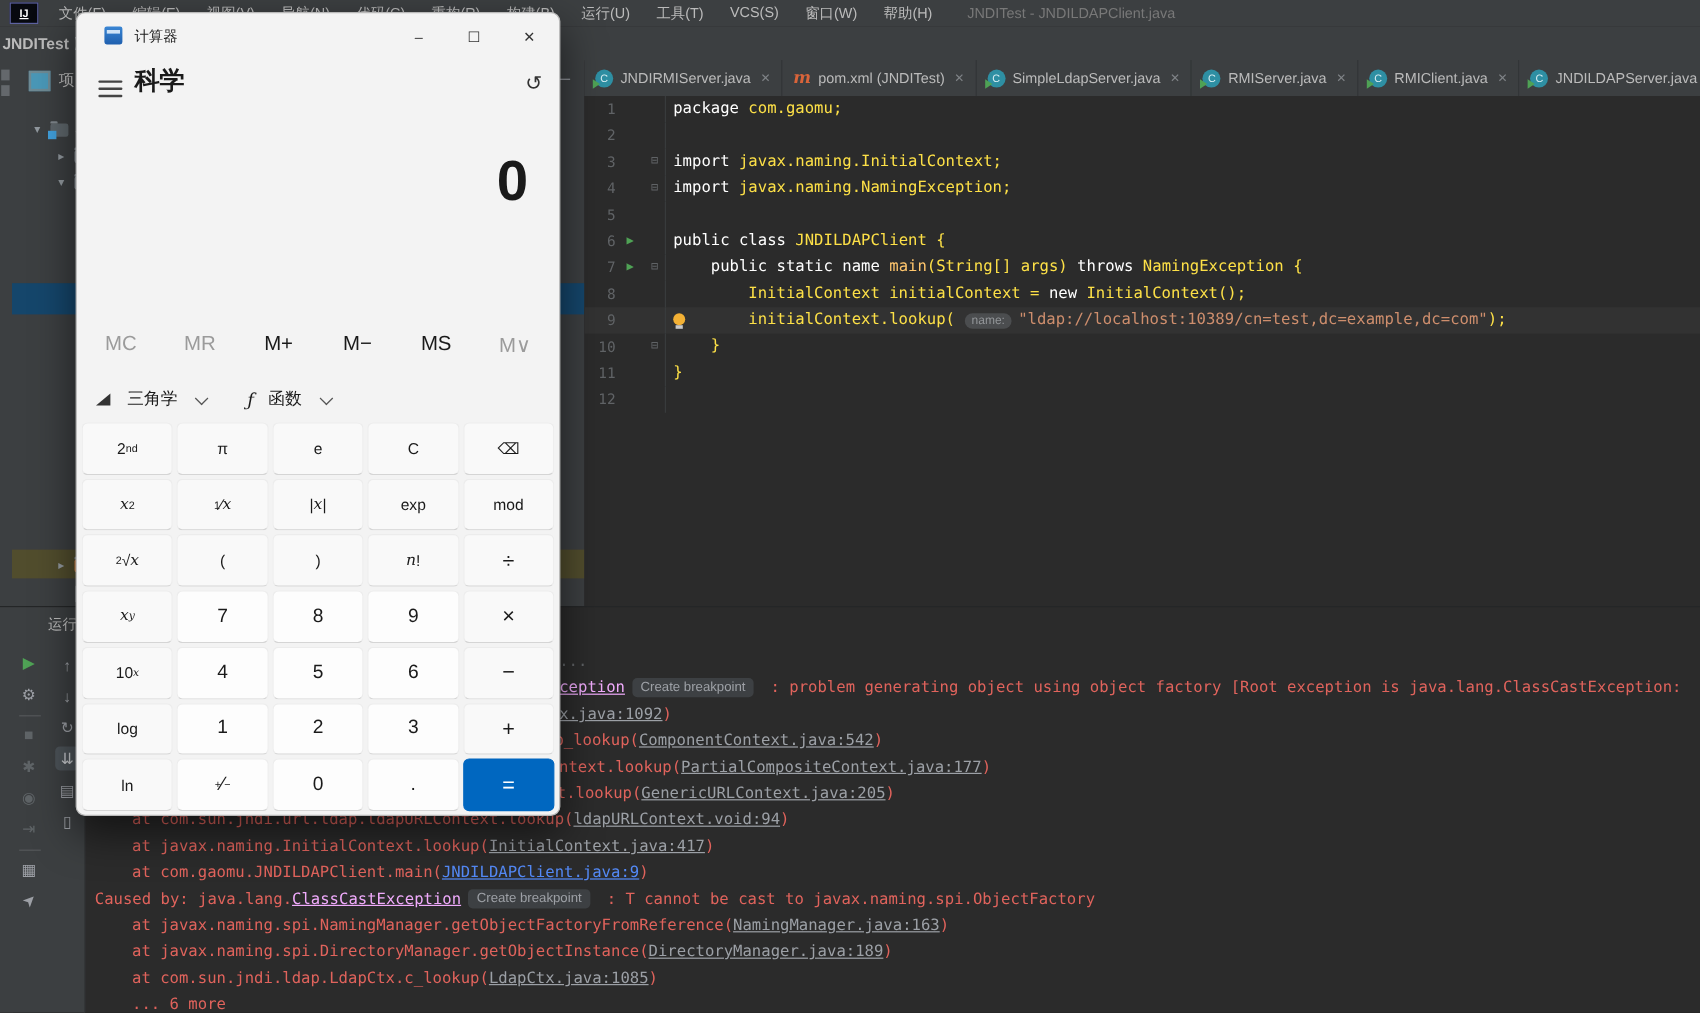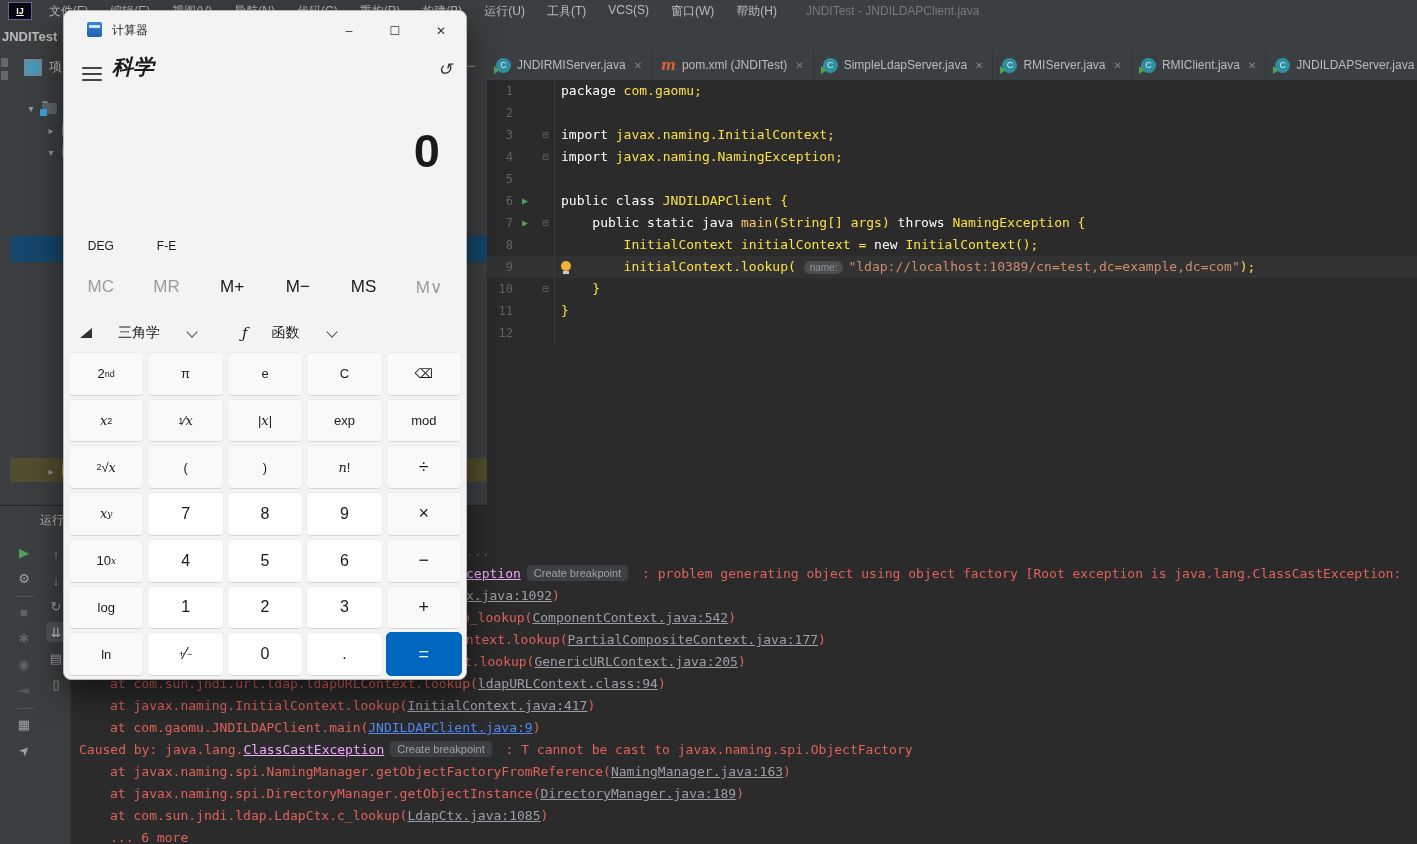--- a/index.html
+++ b/index.html
@@ -83,34 +83,34 @@
   .calc{position:absolute;left:63px;top:10px;width:402px;height:668px;background:#F3F3F3;
         border:1px solid #b9b9b9;border-radius:8px;box-shadow:0 14px 34px rgba(0,0,0,.55);
         color:#1A1A1A;z-index:10;}
   .calc-titlebar{position:absolute;left:0;top:0;right:0;height:38px;}
   .calc-appicon{position:absolute;left:23px;top:11px;width:15px;height:15px;border-radius:2px;
         background:linear-gradient(#3a86d4,#1f5fae);}
   .calc-appicon:after{content:"";position:absolute;left:2px;top:3px;right:2px;height:3px;background:#cfe3f7;}
   .calc-title{position:absolute;left:48px;top:11px;font-size:12px;}
   .win-btn{position:absolute;top:8px;width:34px;height:24px;display:flex;align-items:center;
         justify-content:center;font-size:12px;color:#333;}
-  .calc-header{position:absolute;left:0;top:44px;right:0;height:36px;font-style:italic;}
+  .calc-header{position:absolute;left:0;top:44px;right:0;height:36px;}
   .hamburger{position:absolute;left:18px;top:8px;width:20px;height:16px;}
   .hamburger i{display:block;height:2px;background:#444;margin:4px 0;border-radius:1px;}
   .calc-mode{position:absolute;left:48px;top:-2px;font-size:21px;font-weight:bold;}
   .hist-ico{position:absolute;right:14px;top:4px;font-size:17px;color:#333;}
   .calc-display{position:absolute;right:26px;top:112px;font-size:47px;font-weight:600;}
   .row6{position:absolute;left:4px;right:4px;display:grid;grid-template-columns:repeat(6,1fr);}
   .deg-row{top:222px;height:26px;font-size:12px;}
   .deg-cell{display:flex;align-items:center;justify-content:center;color:#1a1a1a;}
   .mem-row{top:262px;height:28px;font-size:17px;}
   .mem-btn{display:flex;align-items:center;justify-content:center;color:#1a1a1a;}
   .mem-btn.dis{color:#9B9B9B;}
   .func-row{position:absolute;left:16px;top:308px;height:28px;display:flex;align-items:center;
-        gap:24px;font-size:14px;color:#1a1a1a;}
+        gap:12px;font-size:14px;color:#1a1a1a;}
   .tri-ico{width:0;height:0;border-left:13px solid transparent;border-bottom:11px solid transparent;
         border-left:none;border-right:none;position:relative;margin-right:2px;
         border-bottom:10px solid #333;border-left:12px solid transparent;}
   .fx{font-family:"DejaVu Serif",serif;font-style:italic;font-size:15px;margin-left:18px;}
   .dd-chev{width:7px;height:7px;border-right:1.5px solid #555;border-bottom:1.5px solid #555;
         transform:rotate(45deg);margin:-3px 4px 0 4px;}
   .kb{position:absolute;left:4px;right:4px;top:341px;bottom:3px;display:grid;gap:3px;
       grid-template-columns:repeat(5,1fr);grid-template-rows:repeat(7,1fr);}
   .key{background:#F9F9F9;border:1px solid #ECECEC;border-bottom-color:#D5D5D5;border-radius:5px;
        display:flex;align-items:center;justify-content:center;font-size:13px;color:#1a1a1a;}
@@ -262,21 +262,21 @@
       <div class="code-row">
         <span class="ln">6</span>
         <span class="gut-run">▶</span>
         <span class="gut-fold"></span>
         <span class="code-text"><span class="kw">public</span><span class="pl"> </span><span class="kw">class</span><span class="pl"> JNDILDAPClient {</span></span>
       </div>
       <div class="code-row">
         <span class="ln">7</span>
         <span class="gut-run">▶</span>
         <span class="gut-fold">⊟</span>
-        <span class="code-text"><span class="pl">    </span><span class="kw">public</span><span class="pl"> </span><span class="kw">static</span><span class="pl"> </span><span class="kw">java</span><span class="pl"> </span><span class="mt">main</span><span class="pl">(String[] args) </span><span class="kw">throws</span><span class="pl"> NamingException {</span></span>
+        <span class="code-text"><span class="pl">    </span><span class="kw">public</span><span class="pl"> </span><span class="kw">static</span><span class="pl"> </span><span class="kw">name</span><span class="pl"> </span><span class="mt">main</span><span class="pl">(String[] args) </span><span class="kw">throws</span><span class="pl"> NamingException {</span></span>
       </div>
       <div class="code-row">
         <span class="ln">8</span>
         <span class="gut-run"></span>
         <span class="gut-fold"></span>
         <span class="code-text"><span class="pl">        InitialContext initialContext = </span><span class="kw">new</span><span class="pl"> InitialContext();</span></span>
       </div>
       <div class="code-row cur">
         <span class="ln">9</span>
         <span class="gut-run"></span>
@@ -327,21 +327,21 @@
           <span class="tool-ico " style="left: 46px; top: 168px;">▯</span>
         </div>
     </div>
     <div id="console-lines">
         <div class="console-line" style="top: 35px; left: 466px;"><span class="dim">...</span></div>
         <div class="console-line" style="top: 57px; left: 466px;"><span class="erru">ception</span><span class="chip">Create breakpoint</span><span class="err"> : problem generating object using object factory [Root exception is java.lang.ClassCastException:</span></div>
         <div class="console-line" style="top: 79px; left: 466px;"><span class="lnku">x.java:1092</span><span class="err">)</span></div>
         <div class="console-line" style="top: 101px; left: 462px;"><span class="err">p_lookup(</span><span class="lnku">ComponentContext.java:542</span><span class="err">)</span></div>
         <div class="console-line" style="top: 123px; left: 458px;"><span class="err">ontext.lookup(</span><span class="lnku">PartialCompositeContext.java:177</span><span class="err">)</span></div>
         <div class="console-line" style="top: 145px; left: 464px;"><span class="err">t.lookup(</span><span class="lnku">GenericURLContext.java:205</span><span class="err">)</span></div>
-        <div class="console-line" style="top: 167px; left: 110px;"><span class="err">at com.sun.jndi.url.ldap.ldapURLContext.lookup(</span><span class="lnku">ldapURLContext.class:94</span><span class="err">)</span></div>
+        <div class="console-line" style="top: 167px; left: 110px;"><span class="err">at com.sun.jndi.url.ldap.ldapURLContext.lookup(</span><span class="lnku">ldapURLContext.void:94</span><span class="err">)</span></div>
         <div class="console-line" style="top: 189px; left: 110px;"><span class="err">at javax.naming.InitialContext.lookup(</span><span class="lnku">InitialContext.java:417</span><span class="err">)</span></div>
         <div class="console-line" style="top: 211px; left: 110px;"><span class="err">at com.gaomu.JNDILDAPClient.main(</span><span class="blu">JNDILDAPClient.java:9</span><span class="err">)</span></div>
         <div class="console-line" style="top: 233px; left: 79px;"><span class="err">Caused by: java.lang.</span><span class="erru">ClassCastException</span><span class="chip">Create breakpoint</span><span class="err"> : T cannot be cast to javax.naming.spi.ObjectFactory</span></div>
         <div class="console-line" style="top: 255px; left: 110px;"><span class="err">at javax.naming.spi.NamingManager.getObjectFactoryFromReference(</span><span class="lnku">NamingManager.java:163</span><span class="err">)</span></div>
         <div class="console-line" style="top: 277px; left: 110px;"><span class="err">at javax.naming.spi.DirectoryManager.getObjectInstance(</span><span class="lnku">DirectoryManager.java:189</span><span class="err">)</span></div>
         <div class="console-line" style="top: 299px; left: 110px;"><span class="err">at com.sun.jndi.ldap.LdapCtx.c_lookup(</span><span class="lnku">LdapCtx.java:1085</span><span class="err">)</span></div>
         <div class="console-line" style="top: 321px; left: 110px;"><span class="err">... 6 more</span></div>
       </div>
   </div>
 
@@ -358,24 +358,20 @@
     <div class="calc-header">
       <span class="hamburger">
           <i></i>
           <i></i>
           <i></i>
         </span>
       <span class="calc-mode">科学</span>
       <span class="hist-ico">↺</span>
     </div>
     <div class="calc-display">0</div>
-    <div class="row6 deg-row">
-      <span class="deg-cell">DEG</span>
-      <span class="deg-cell">F-E</span>
-    </div>
     <div class="row6 mem-row" id="mem-row">
         <span class="mem-btn dis">MC</span>
         <span class="mem-btn dis">MR</span>
         <span class="mem-btn">M+</span>
         <span class="mem-btn">M−</span>
         <span class="mem-btn">MS</span>
         <span class="mem-btn dis">M∨</span>
       </div>
     <div class="func-row">
       <span class="tri-ico"></span>

